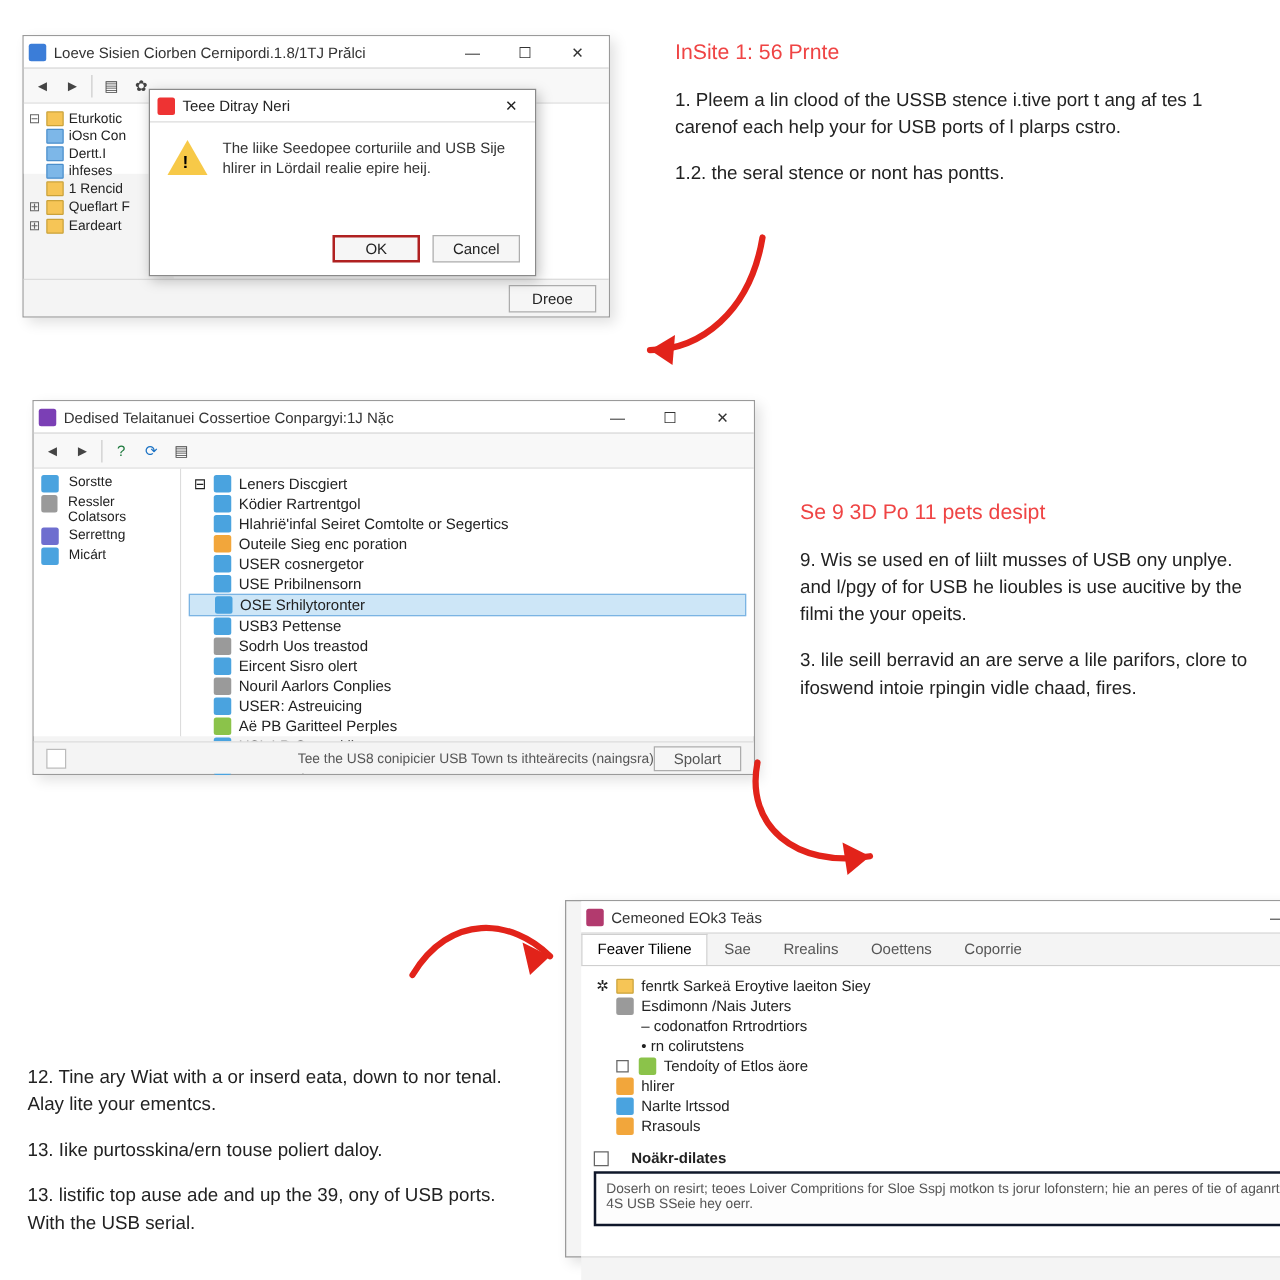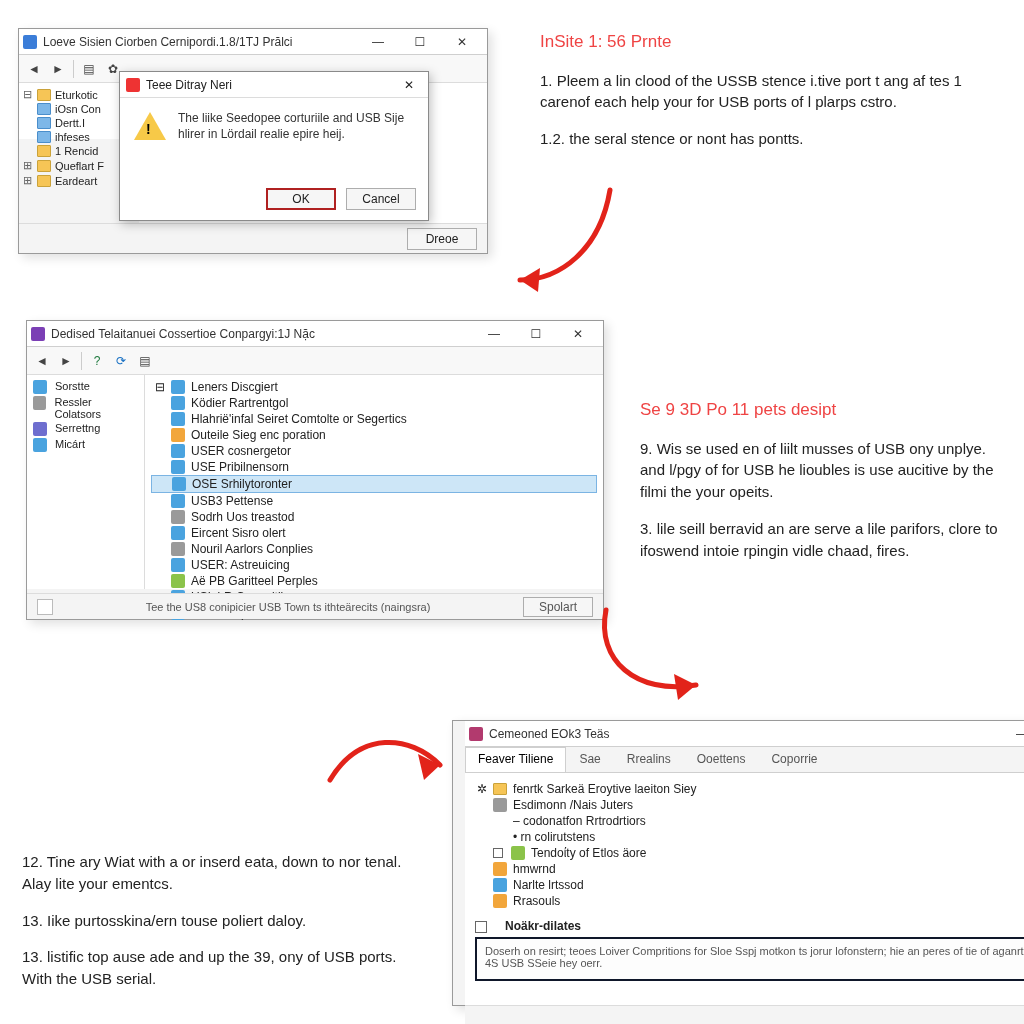--- a/index.html
+++ b/index.html
@@ -354,21 +354,21 @@
           </div>
           <div class="row">
             <span class="dico c1"></span>
             <span>Leise Ralpl Tors</span>
           </div>
         </div>
     </div>
   </div>
   <div class="statusbar">
     <span class="sbicon"></span>
-    <span style="flex:1;text-align:center">Tee the US8 conipicier USB Town ts ithteärecits (naingsra)</span>
+    <span style="flex:1;text-align:right">Tee the US8 conipicier USB Town ts ithteärecits (naingsra)</span>
     <span class="btn">Spolart</span>
   </div>
 </div>
 
 <div id="win3" class="window">
   <div class="titlebar">
     <span class="ticon" style="background:#b23a6e;border-radius:2px;"></span>
     <span class="wtitle">Cemeoned EОk3 Teäs</span>
     <div class="winbtns">
       <div class="winbtn">—</div>
@@ -405,21 +405,21 @@
           <span style="width:14px"></span>
           <span>• rn colirutstens</span>
         </div>
         <div class="orow">
           <span style="width:10px;height:10px;border:1px solid #666;display:inline-block;margin-right:2px"></span>
           <span class="dico c3"></span>
           <span>Tendoίty of Etlos äore</span>
         </div>
         <div class="orow">
           <span class="dico c2"></span>
-          <span>hmwrnd</span>
+          <span>hlirer</span>
         </div>
         <div class="orow">
           <span class="dico c1"></span>
           <span>Narlte lrtssod</span>
         </div>
         <div class="orow">
           <span class="dico c2"></span>
           <span>Rrasouls</span>
         </div>
       </div>

